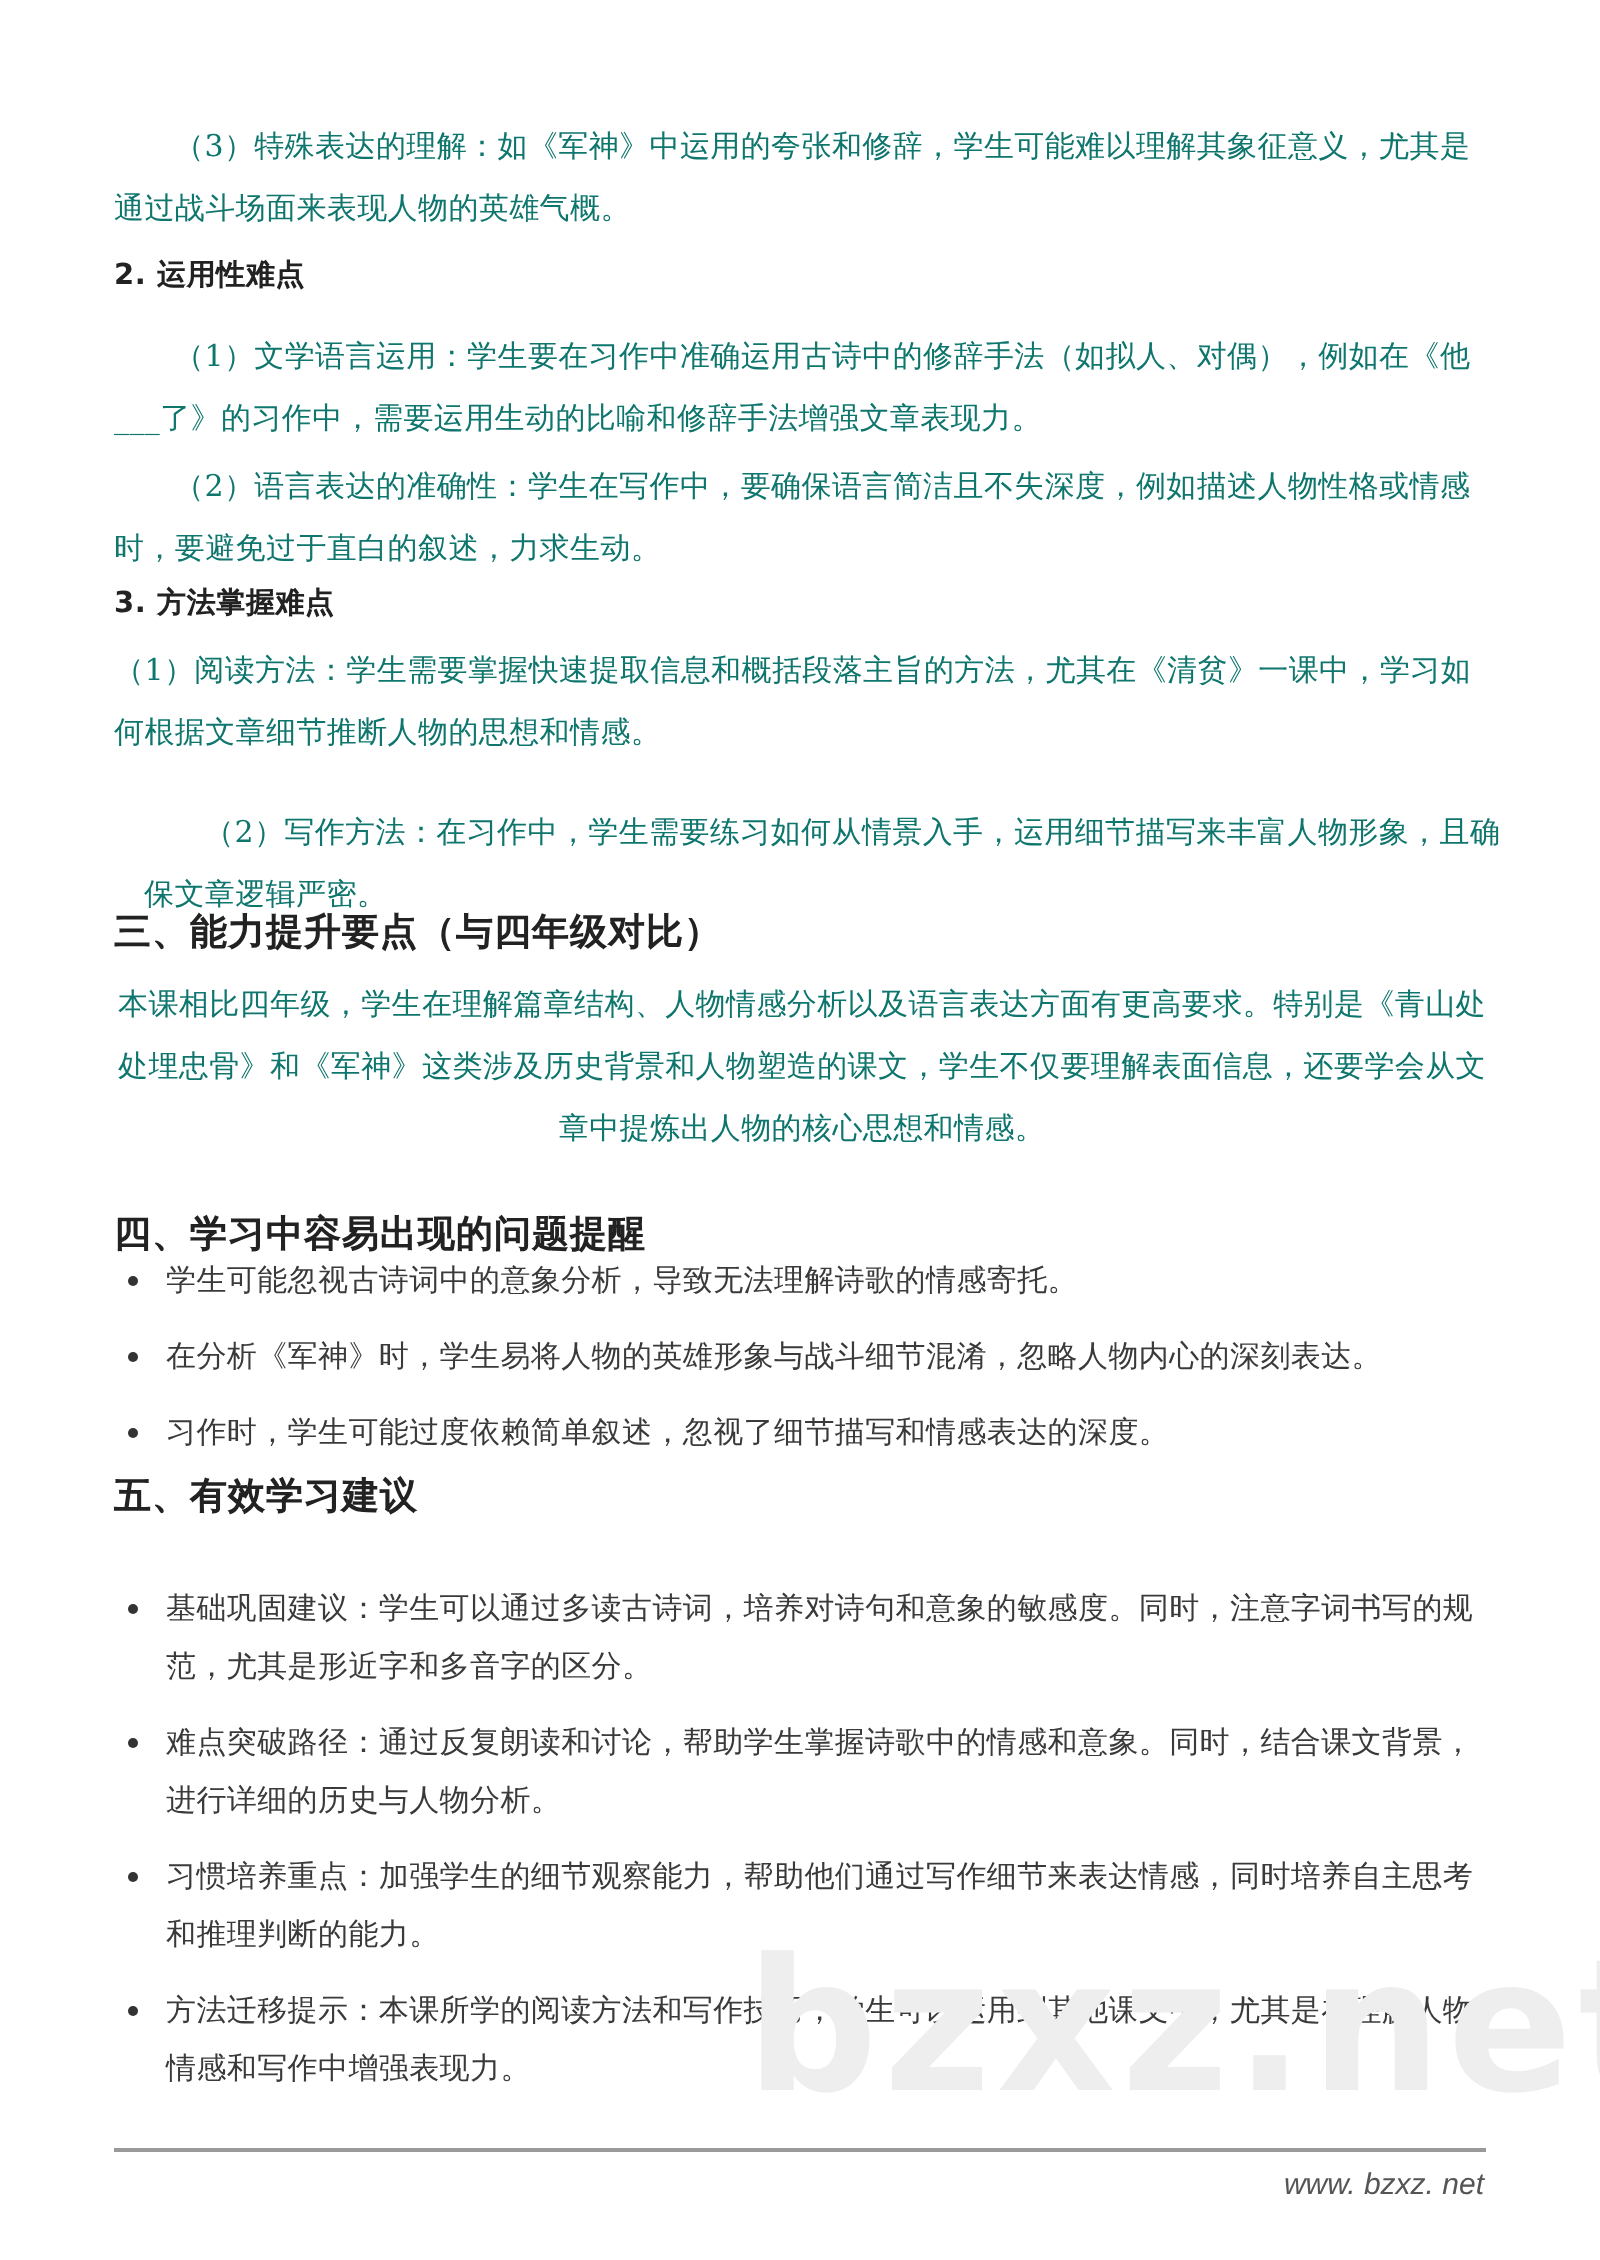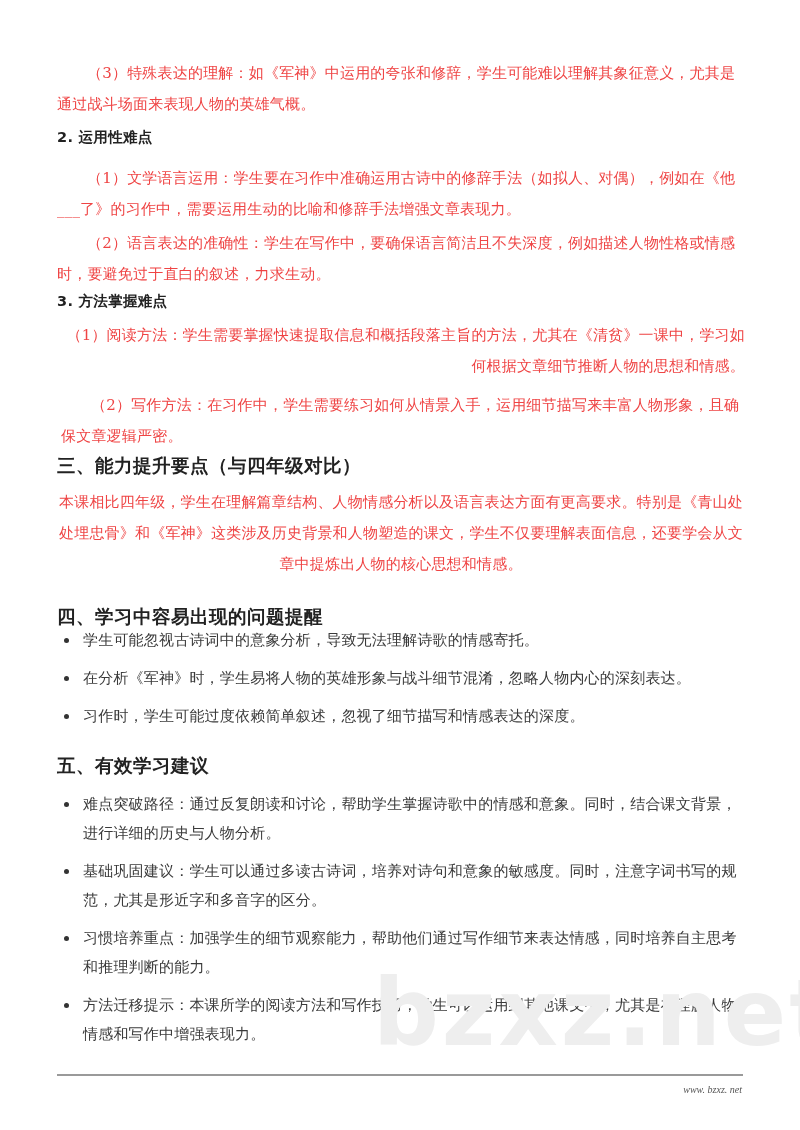--- a/index.html
+++ b/index.html
@@ -3,21 +3,21 @@
 <meta charset="utf-8">
 <style>
   html, body { margin: 0; padding: 0; }
   body {
     width: 800px; height: 1130px; background: #ffffff; position: relative; overflow: hidden;
     font-family: "DejaVu Serif", "Liberation Serif", serif; color: #333333;
   }
   .page { position: absolute; left: 57px; top: 0; width: 688px; }
   .para {
     position: absolute; left: 0; width: 688px;
-    font-size: 15px; line-height: 31px; color: #ef4444; letter-spacing: 0.2px;
+    font-size: 15px; line-height: 31px; color: #0f766e; letter-spacing: 0.2px;
   }
   .indent { text-indent: 2em; }
   .h3 {
     position: absolute; left: 0; font-family: "DejaVu Sans", "Liberation Sans", sans-serif;
     font-weight: bold; font-size: 14.5px; color: #222; letter-spacing: 0.3px;
   }
   .h2 {
     position: absolute; left: 0; font-family: "DejaVu Sans", "Liberation Sans", sans-serif;
     font-weight: bold; font-size: 18.5px; color: #222; letter-spacing: 0.5px;
   }
@@ -29,42 +29,42 @@
   .bullet-dot {
     position: absolute; left: 7px; top: 12px; width: 5px; height: 5px;
     border-radius: 50%; background: #333;
   }
   .watermark {
     position: absolute; left: 373px; top: 968px; font-family: "DejaVu Sans", "Liberation Sans", sans-serif;
     font-weight: bold; font-size: 92px; color: #eeeeee; letter-spacing: 3px; line-height: 1;
   }
   .footer-rule { position: absolute; left: 57px; top: 1074px; width: 686px; height: 2px; background: #9a9a9a; }
   .footer-url {
-    position: absolute; right: 58px; top: 1084px; font-family: Liberation Serif, serif;
-    font-style: italic; font-size: 10px; color: #555;
+    position: absolute; right: 58px; top: 1084px; font-family: Liberation Sans, sans-serif;
+    font-style: italic; font-size: 15px; color: #555;
   }
 </style>
 </head>
 <body>
 
 <div class="page">
 
   <p class="para indent" style="top:58px; margin:0;">（3）特殊表达的理解：如《军神》中运用的夸张和修辞，学生可能难以理解其象征意义，尤其是通过战斗场面来表现人物的英雄气概。</p>
 
   <div class="h3" style="top:128px;">2. 运用性难点</div>
 
   <p class="para indent" style="top:163px; margin:0;">（1）文学语言运用：学生要在习作中准确运用古诗中的修辞手法（如拟人、对偶），例如在《他___了》的习作中，需要运用生动的比喻和修辞手法增强文章表现力。</p>
 
   <p class="para indent" style="top:228px; margin:0;">（2）语言表达的准确性：学生在写作中，要确保语言简洁且不失深度，例如描述人物性格或情感时，要避免过于直白的叙述，力求生动。</p>
 
   <div class="h3" style="top:292px;">3. 方法掌握难点</div>
 
-  <p class="para" style="top:320px; margin:0;text-align:right;">（1）阅读方法：学生需要掌握快速提取信息和概括段落主旨的方法，尤其在《清贫》一课中，学习如何根据文章细节推断人物的思想和情感。</p>
+  <p class="para" style="top:320px; margin:0;">（1）阅读方法：学生需要掌握快速提取信息和概括段落主旨的方法，尤其在《清贫》一课中，学习如何根据文章细节推断人物的思想和情感。</p>
 
-  <p class="para indent" style="top:386px; margin:4px;">（2）写作方法：在习作中，学生需要练习如何从情景入手，运用细节描写来丰富人物形象，且确保文章逻辑严密。</p>
+  <p class="para indent" style="top:386px; margin:15px;">（2）写作方法：在习作中，学生需要练习如何从情景入手，运用细节描写来丰富人物形象，且确保文章逻辑严密。</p>
 
   <div class="h2" style="top:453px;">三、能力提升要点（与四年级对比）</div>
 
   <p class="para" style="top:487px; margin:0;text-align:center;">本课相比四年级，学生在理解篇章结构、人物情感分析以及语言表达方面有更高要求。特别是《青山处处埋忠骨》和《军神》这类涉及历史背景和人物塑造的课文，学生不仅要理解表面信息，还要学会从文章中提炼出人物的核心思想和情感。</p>
 
   <div class="h2" style="top:604px;">四、学习中容易出现的问题提醒</div>
 
   <ul class="bullet-list" style="top:626px;">
     <li class="bullet-item">
       <span class="bullet-dot"></span>
@@ -73,30 +73,30 @@
     <li class="bullet-item">
       <span class="bullet-dot"></span>
       <span>在分析《军神》时，学生易将人物的英雄形象与战斗细节混淆，忽略人物内心的深刻表达。</span>
     </li>
     <li class="bullet-item">
       <span class="bullet-dot"></span>
       <span>习作时，学生可能过度依赖简单叙述，忽视了细节描写和情感表达的深度。</span>
     </li>
   </ul>
 
-  <div class="h2" style="top:753px;">五、有效学习建议</div>
+  <div class="h2" style="top:735px;">五、有效学习建议</div>
 
   <ul class="bullet-list" style="top:790px;">
     <li class="bullet-item">
       <span class="bullet-dot"></span>
-      <span>难点突破路径：通过反复朗读和讨论，帮助学生掌握诗歌中的情感和意象。同时，结合课文背景，进行详细的历史与人物分析。</span>
+      <span>基础巩固建议：学生可以通过多读古诗词，培养对诗句和意象的敏感度。同时，注意字词书写的规范，尤其是形近字和多音字的区分。</span>
     </li>
     <li class="bullet-item">
       <span class="bullet-dot"></span>
-      <span>基础巩固建议：学生可以通过多读古诗词，培养对诗句和意象的敏感度。同时，注意字词书写的规范，尤其是形近字和多音字的区分。</span>
+      <span>难点突破路径：通过反复朗读和讨论，帮助学生掌握诗歌中的情感和意象。同时，结合课文背景，进行详细的历史与人物分析。</span>
     </li>
     <li class="bullet-item">
       <span class="bullet-dot"></span>
       <span>习惯培养重点：加强学生的细节观察能力，帮助他们通过写作细节来表达情感，同时培养自主思考和推理判断的能力。</span>
     </li>
     <li class="bullet-item">
       <span class="bullet-dot"></span>
       <span>方法迁移提示：本课所学的阅读方法和写作技巧，学生可以运用到其他课文中，尤其是在理解人物情感和写作中增强表现力。</span>
     </li>
   </ul>

